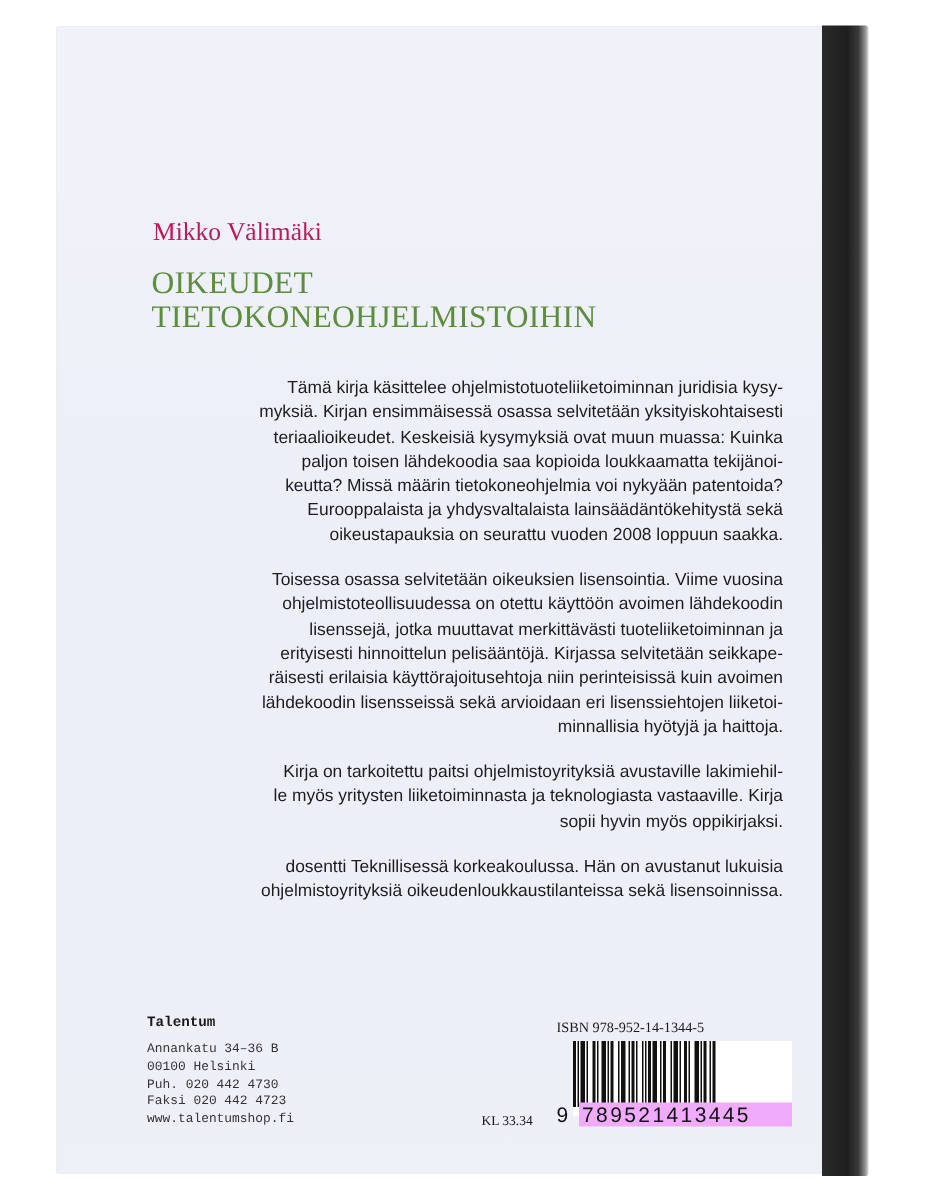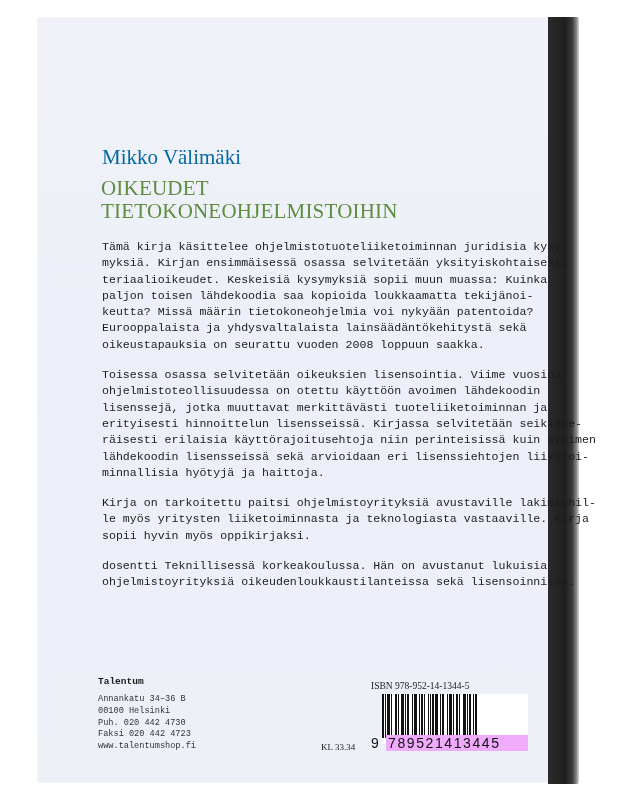--- a/index.html
+++ b/index.html
@@ -20,40 +20,41 @@
       position: absolute;
       left: 548px; top: 17px;
       width: 31px; height: 767px;
       background: linear-gradient(90deg, #2a2a2a 0%, #1f1f1f 55%, #3a3a3a 78%, #8a8a8a 92%, #d9d9d9 100%);
       border-radius: 0 2px 2px 0;
     }
     .author {
       position: absolute;
       left: 102px; top: 145px;
       font-family: "Liberation Serif", "DejaVu Serif", serif;
-      font-size: 21px;
-      color: #0369a1;
+      font-size: 17px;
+      color: #be185d;
     }
     .title {
       position: absolute;
       left: 101px; top: 177px;
       font-family: "Liberation Serif", "DejaVu Serif", serif;
       font-size: 21px;
       line-height: 23px;
       color: #5d8d3f;
       letter-spacing: 0.2px;
     }
     .body {
       position: absolute;
-      left: 102px; top: 239px;
+      left: 102px; top: 251px;
       width: 420px;
-      font-family: Liberation Mono, monospace;
+      font-family: Liberation Sans, sans-serif;
       font-size: 11.6px;
       line-height: 16.3px;
       color: #1c1c1c;
+      text-align: right;
     }
     .body p { margin: 0 0 14px 0; white-space: nowrap; }
     .body p span { display: block; }
     .publisher {
       position: absolute;
       left: 98px; top: 676px;
       font-family: Liberation Mono, monospace;
       color: #1a1a1a;
     }
     .publisher .name { font-size: 9.5px; font-weight: bold; margin-bottom: 7px; }
@@ -109,31 +110,31 @@
 
 <div class="title">
   <div>OIKEUDET</div>
   <div>TIETOKONEOHJELMISTOIHIN</div>
 </div>
 
 <div class="body">
   <p>
     <span>Tämä kirja käsittelee ohjelmistotuoteliiketoiminnan juridisia kysy-</span>
     <span>myksiä. Kirjan ensimmäisessä osassa selvitetään yksityiskohtaisesti</span>
-    <span>teriaalioikeudet. Keskeisiä kysymyksiä sopii muun muassa: Kuinka</span>
+    <span>teriaalioikeudet. Keskeisiä kysymyksiä ovat muun muassa: Kuinka</span>
     <span>paljon toisen lähdekoodia saa kopioida loukkaamatta tekijänoi-</span>
     <span>keutta? Missä määrin tietokoneohjelmia voi nykyään patentoida?</span>
     <span>Eurooppalaista ja yhdysvaltalaista lainsäädäntökehitystä sekä</span>
     <span>oikeustapauksia on seurattu vuoden 2008 loppuun saakka.</span>
   </p>
   <p>
     <span>Toisessa osassa selvitetään oikeuksien lisensointia. Viime vuosina</span>
     <span>ohjelmistoteollisuudessa on otettu käyttöön avoimen lähdekoodin</span>
     <span>lisenssejä, jotka muuttavat merkittävästi tuoteliiketoiminnan ja</span>
-    <span>erityisesti hinnoittelun lisensseissä. Kirjassa selvitetään seikkape-</span>
+    <span>erityisesti hinnoittelun pelisääntöjä. Kirjassa selvitetään seikkape-</span>
     <span>räisesti erilaisia käyttörajoitusehtoja niin perinteisissä kuin avoimen</span>
     <span>lähdekoodin lisensseissä sekä arvioidaan eri lisenssiehtojen liiketoi-</span>
     <span>minnallisia hyötyjä ja haittoja.</span>
   </p>
   <p>
     <span>Kirja on tarkoitettu paitsi ohjelmistoyrityksiä avustaville lakimiehil-</span>
     <span>le myös yritysten liiketoiminnasta ja teknologiasta vastaaville. Kirja</span>
     <span>sopii hyvin myös oppikirjaksi.</span>
   </p>
   <p>

